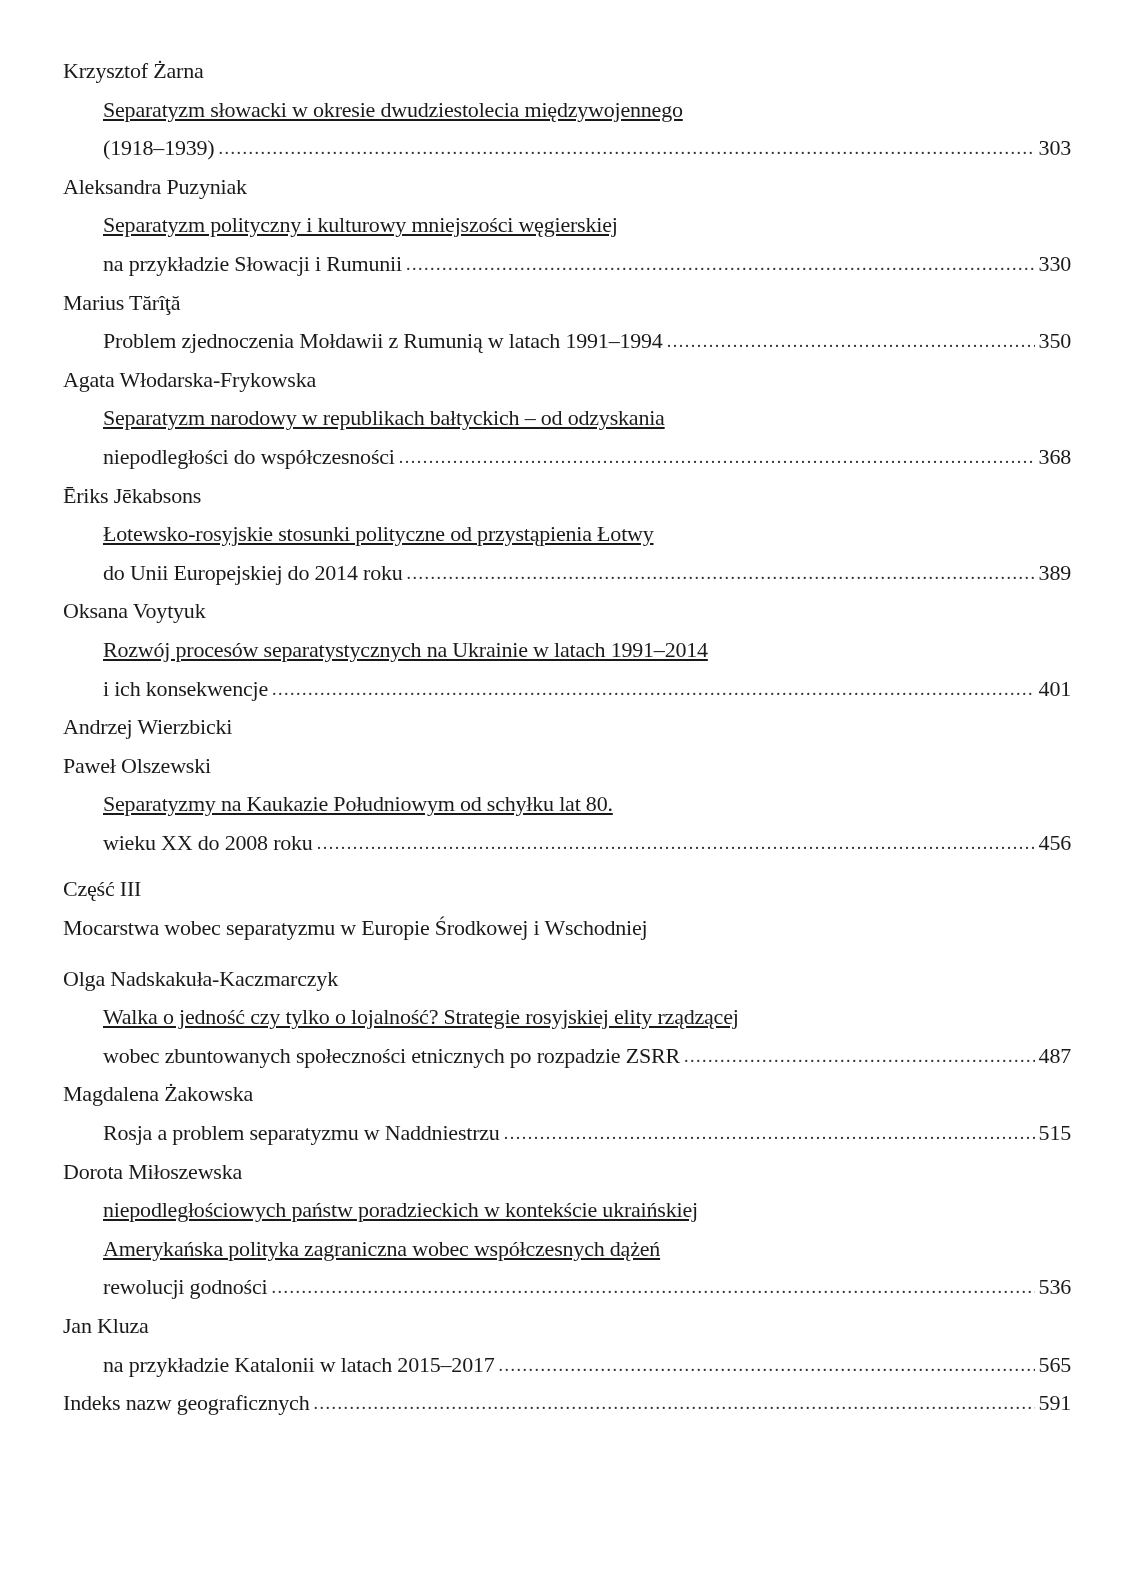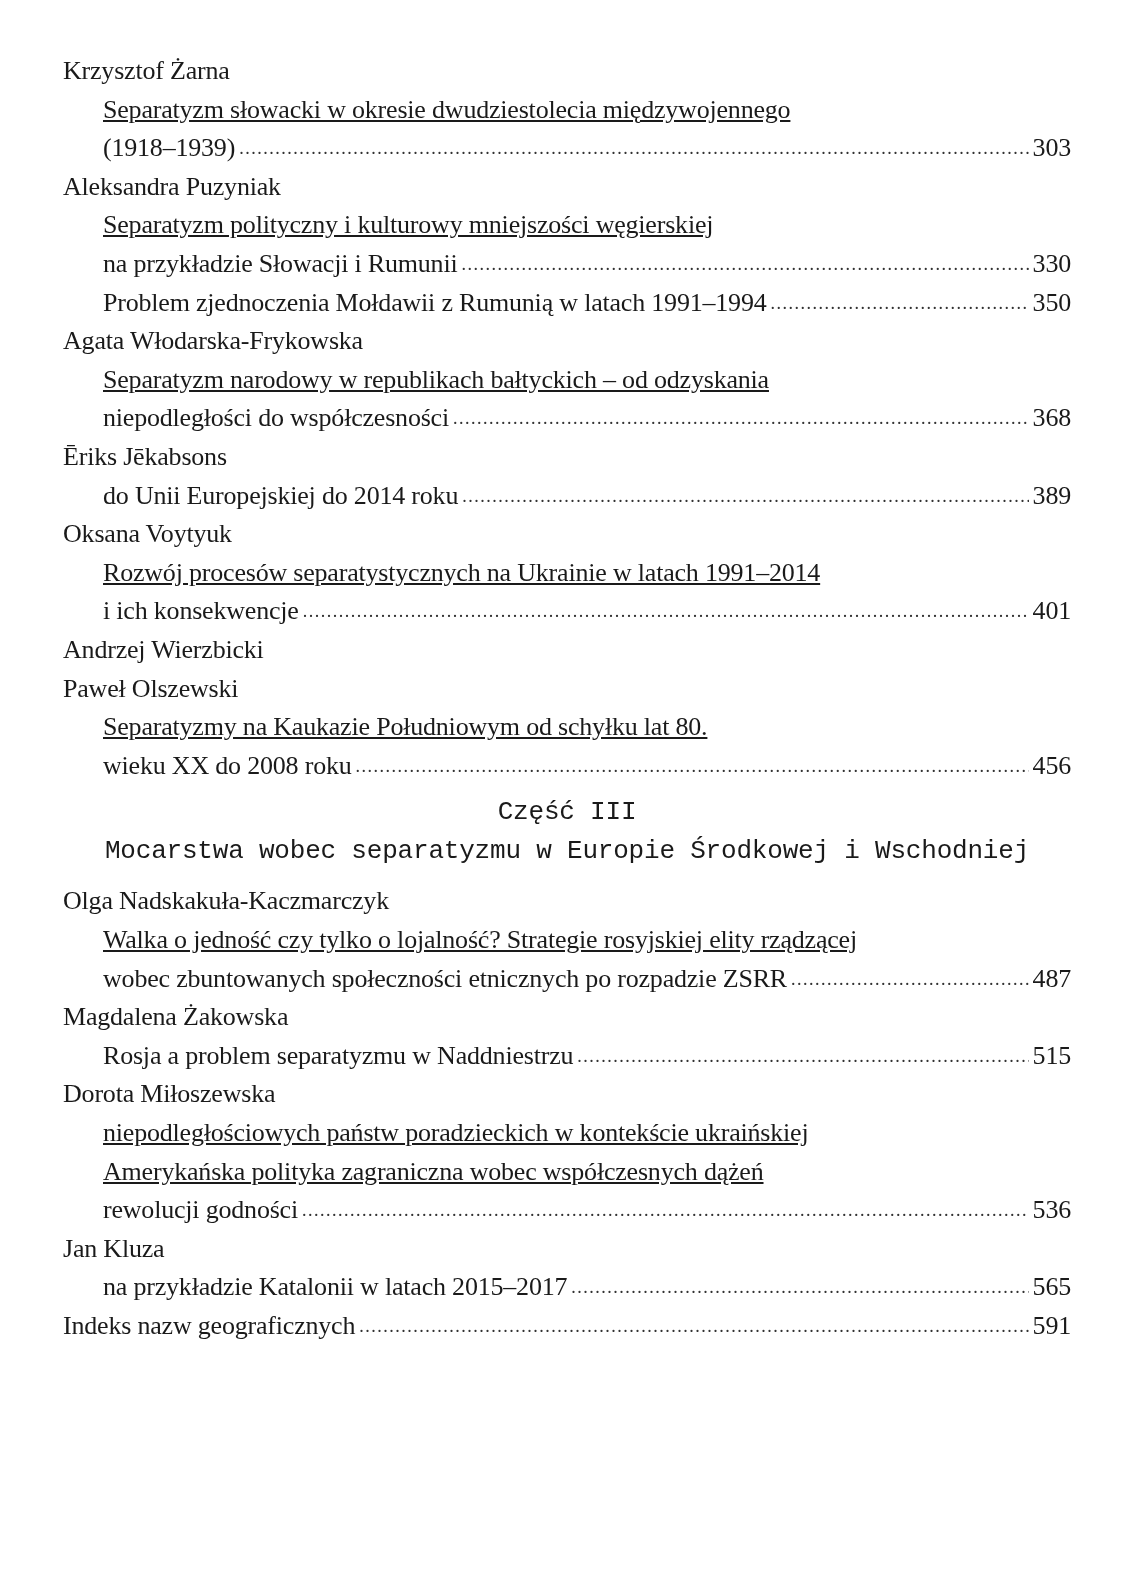--- a/index.html
+++ b/index.html
@@ -3,41 +3,41 @@
   <meta charset="utf-8">
   <style>
     html, body { margin: 0; padding: 0; background: #ffffff; }
     body {
       width: 1130px; height: 1590px; position: relative; overflow: hidden;
       font-family: "Liberation Serif", "DejaVu Serif", serif;
       color: #1a1a1a;
     }
     #toc {
       position: absolute; left: 63px; top: 52px; width: 1008px;
-      font-size: 26px; line-height: 38.6px;
+      font-size: 22px; line-height: 38.6px;
       letter-spacing: -0.2px;
     }
     .author { white-space: nowrap; }
     .title-line { padding-left: 40px; white-space: nowrap; text-decoration: underline; }
     .entry-last {
       display: flex; align-items: flex-end; white-space: nowrap;
     }
     .entry-last.indent { padding-left: 40px; }
     .entry-last .txt { flex: 0 0 auto; }
     .entry-last .dots {
       flex: 1 1 auto; overflow: hidden; margin: 0 4px 0 4px;
       letter-spacing: 1.5px; font-size: 18px; color: #333;
       position: relative; top: 0px;
     }
     .entry-last .dots::before {
       content: "..........................................................................................................................................................................................................................................................................................................................";
     }
     .entry-last .page { flex: 0 0 auto; text-align: right; }
     .part-heading {
-      text-align: center; padding-left: 0; font-family: Liberation Mono, monospace;
+      text-align: left; padding-left: 0;
     }
     .part-block { margin-top: 8px; margin-bottom: 12px; }
   </style>
 </head>
 <body>
 
 <div id="toc">
   <div id="group-before">
       <div class="entry">
         <div class="author">Krzysztof Żarna</div>
@@ -51,37 +51,39 @@
       <div class="entry">
         <div class="author">Aleksandra Puzyniak</div>
         <div class="title-line">Separatyzm polityczny i kulturowy mniejszości węgierskiej</div>
         <div class="entry-last indent">
           <span class="txt">na przykładzie Słowacji i Rumunii</span>
           <span class="dots"></span>
           <span class="page">330</span>
         </div>
       </div>
       <div class="entry">
+        <div class="author">Marius Tărîţă</div>
         <div class="entry-last indent">
           <span class="txt">Problem zjednoczenia Mołdawii z Rumunią w latach 1991–1994</span>
           <span class="dots"></span>
           <span class="page">350</span>
         </div>
       </div>
       <div class="entry">
         <div class="author">Agata Włodarska-Frykowska</div>
         <div class="title-line">Separatyzm narodowy w republikach bałtyckich – od odzyskania</div>
         <div class="entry-last indent">
           <span class="txt">niepodległości do współczesności</span>
           <span class="dots"></span>
           <span class="page">368</span>
         </div>
       </div>
       <div class="entry">
         <div class="author">Ēriks Jēkabsons</div>
+        <div class="title-line">Łotewsko-rosyjskie stosunki polityczne od przystąpienia Łotwy</div>
         <div class="entry-last indent">
           <span class="txt">do Unii Europejskiej do 2014 roku</span>
           <span class="dots"></span>
           <span class="page">389</span>
         </div>
       </div>
       <div class="entry">
         <div class="author">Oksana Voytyuk</div>
         <div class="title-line">Rozwój procesów separatystycznych na Ukrainie w latach 1991–2014</div>
         <div class="entry-last indent">

